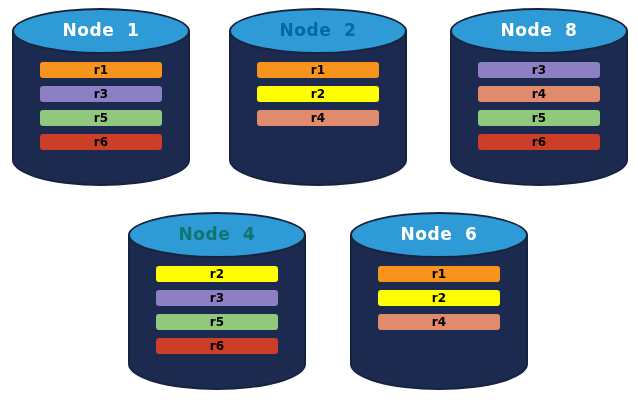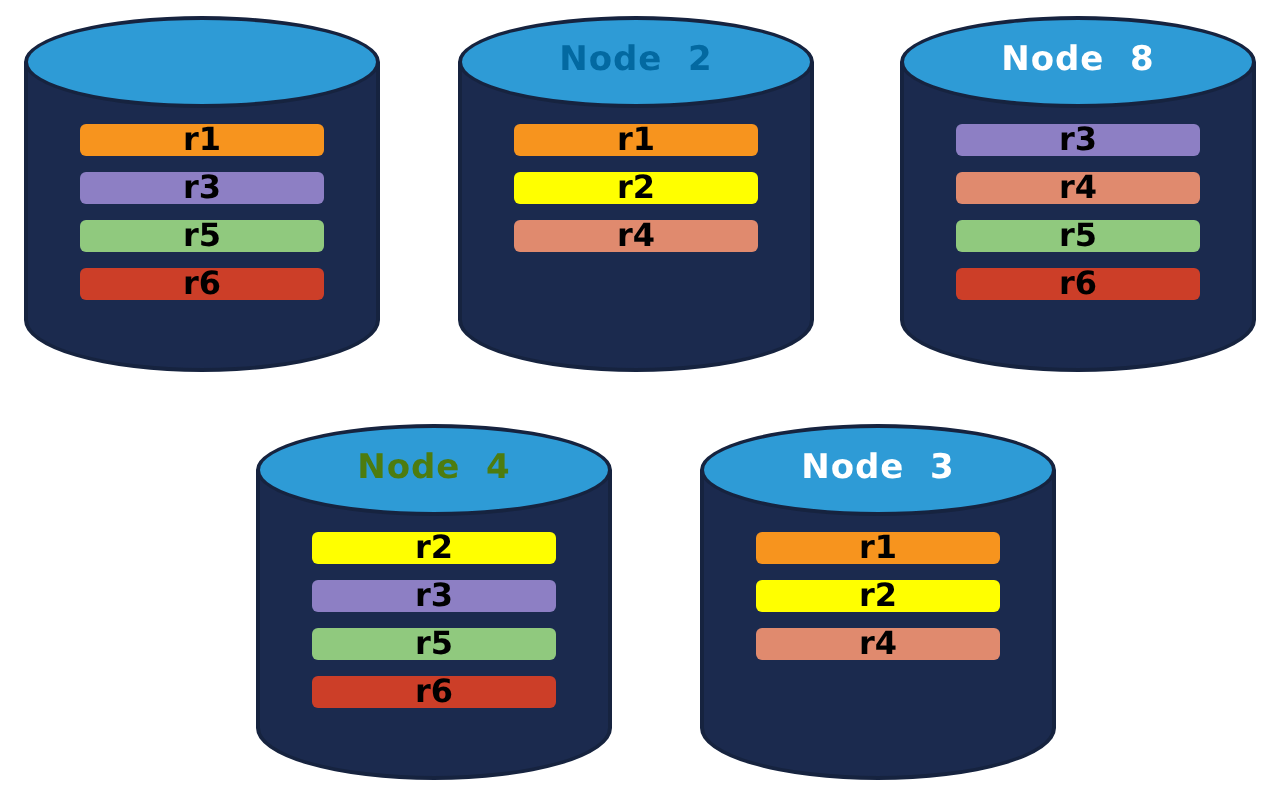--- a/index.html
+++ b/index.html
@@ -80,36 +80,37 @@
     flex-direction: column;
     align-items: center;
     gap: 8px;
   }
 
   .replica-bar {
     width: 69%;
     height: 16px;
     border-radius: 3px;
     color: #000000;
-    font-size: 16px;
+    font-size: 12px;
     font-weight: bold;
     display: flex;
     align-items: center;
     justify-content: center;
     line-height: 1;
     box-sizing: border-box;
   }
 </style>
 </head>
 <body>
 
 <div id="diagram">
     <div class="node" style="left: 12px; top: 8px; width: 178px; height: 178px;">
       <div class="node-body" style="background: rgb(27, 42, 78); border-color: rgb(22, 35, 63);"></div>
       <div class="node-top" style="background: rgb(46, 155, 214); border-color: rgb(22, 35, 63);"></div>
+      <div class="node-label" style="color: rgb(255, 255, 255);">Node  1</div>
       <div class="replica-list">
         <div class="replica-bar" style="background: rgb(247, 148, 30); color: rgb(0, 0, 0);">r1</div>
         <div class="replica-bar" style="background: rgb(141, 127, 196); color: rgb(0, 0, 0);">r3</div>
         <div class="replica-bar" style="background: rgb(144, 201, 126); color: rgb(0, 0, 0);">r5</div>
         <div class="replica-bar" style="background: rgb(204, 62, 40); color: rgb(0, 0, 0);">r6</div>
       </div>
     </div>
     <div class="node" style="left: 229px; top: 8px; width: 178px; height: 178px;">
       <div class="node-body" style="background: rgb(27, 42, 78); border-color: rgb(22, 35, 63);"></div>
       <div class="node-top" style="background: rgb(46, 155, 214); border-color: rgb(22, 35, 63);"></div>
@@ -127,31 +128,31 @@
       <div class="replica-list">
         <div class="replica-bar" style="background: rgb(141, 127, 196); color: rgb(0, 0, 0);">r3</div>
         <div class="replica-bar" style="background: rgb(224, 138, 110); color: rgb(0, 0, 0);">r4</div>
         <div class="replica-bar" style="background: rgb(144, 201, 126); color: rgb(0, 0, 0);">r5</div>
         <div class="replica-bar" style="background: rgb(204, 62, 40); color: rgb(0, 0, 0);">r6</div>
       </div>
     </div>
     <div class="node" style="left: 128px; top: 212px; width: 178px; height: 178px;">
       <div class="node-body" style="background: rgb(27, 42, 78); border-color: rgb(22, 35, 63);"></div>
       <div class="node-top" style="background: rgb(46, 155, 214); border-color: rgb(22, 35, 63);"></div>
-      <div class="node-label" style="color: #4d7c0f;">Node  4</div>
+      <div class="node-label" style="color: #0f766e;">Node  4</div>
       <div class="replica-list">
         <div class="replica-bar" style="background: rgb(255, 255, 0); color: rgb(0, 0, 0);">r2</div>
         <div class="replica-bar" style="background: rgb(141, 127, 196); color: rgb(0, 0, 0);">r3</div>
         <div class="replica-bar" style="background: rgb(144, 201, 126); color: rgb(0, 0, 0);">r5</div>
         <div class="replica-bar" style="background: rgb(204, 62, 40); color: rgb(0, 0, 0);">r6</div>
       </div>
     </div>
     <div class="node" style="left: 350px; top: 212px; width: 178px; height: 178px;">
       <div class="node-body" style="background: rgb(27, 42, 78); border-color: rgb(22, 35, 63);"></div>
       <div class="node-top" style="background: rgb(46, 155, 214); border-color: rgb(22, 35, 63);"></div>
-      <div class="node-label" style="color: rgb(255, 255, 255);">Node  3</div>
+      <div class="node-label" style="color: rgb(255, 255, 255);">Node  6</div>
       <div class="replica-list">
         <div class="replica-bar" style="background: rgb(247, 148, 30); color: rgb(0, 0, 0);">r1</div>
         <div class="replica-bar" style="background: rgb(255, 255, 0); color: rgb(0, 0, 0);">r2</div>
         <div class="replica-bar" style="background: rgb(224, 138, 110); color: rgb(0, 0, 0);">r4</div>
       </div>
     </div>
   </div>
 
 </body></html>

